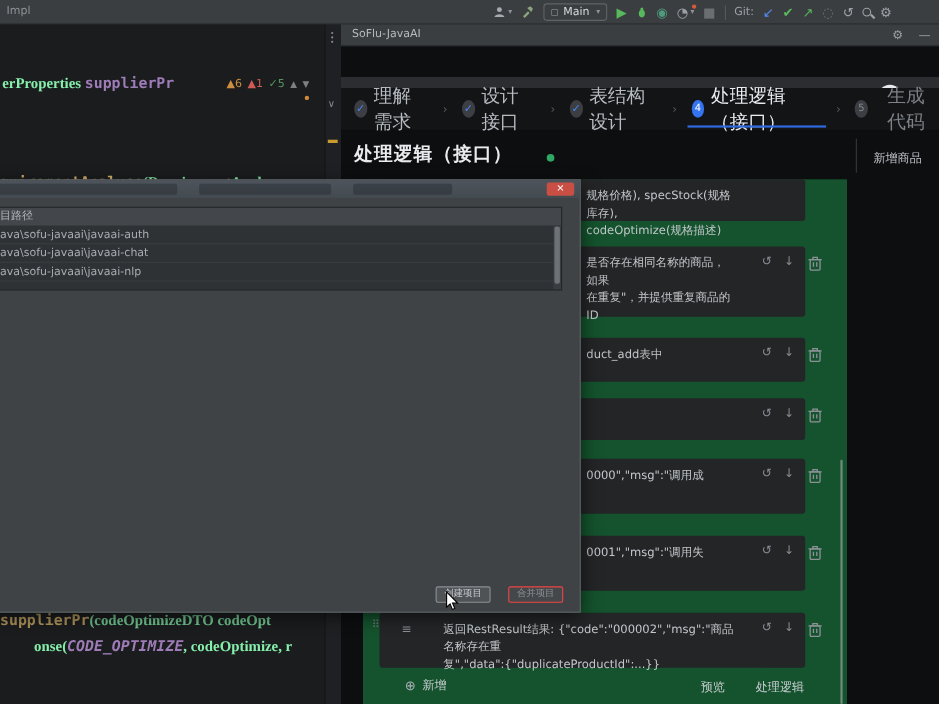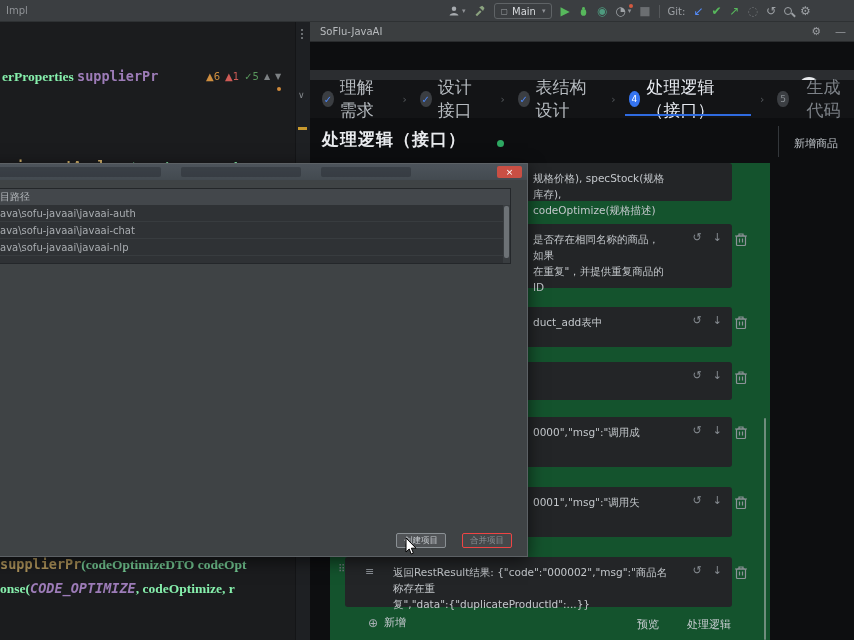--- a/index.html
+++ b/index.html
@@ -180,21 +180,21 @@
     <span class="insp-nav">▲</span>
     <span class="insp-nav">▼</span>
   </div>
   <div class="abs" id="insp-dot"></div>
   <div class="abs code" style="left:0; top:136px;">
     <span class="c-method">quirementAnalyse</span><span class="c-plain">(RequirementAnalyse</span>
   </div>
   <div class="abs code" style="left:0; top:534px; opacity:.8;">
     <span class="c-method">supplierPr</span><span class="c-plain">(codeOptimizeDTO codeOpt</span>
   </div>
-  <div class="abs code" style="left:0; top:558px;">
+  <div class="abs code" style="left:0; top:558px;padding-left:31px;">
     <span class="c-plain">onse(</span><span class="c-const">CODE_OPTIMIZE</span><span class="c-plain">, </span><span class="c-plain">codeOptimize</span><span class="c-plain">, r</span>
   </div>
 </div>
 
 <div class="abs" id="splitter">
   <div class="abs" id="splitter-handle"></div>
   <span class="abs" id="gutter-chevron">∨</span>
   <div class="abs" id="gutter-mark"></div>
 </div>
 
@@ -355,21 +355,21 @@
     <span class="trash-button" style="top:332px;">
       <svg width="14" height="15" viewBox="0 0 14 15" fill="none" stroke="#8d9298" stroke-width="1.2">
           <rect x="2.5" y="4" width="9" height="9.5" rx="1"></rect>
           <path d="M1 4h12M5 4V2h4v2M5.5 6.5v4M8.5 6.5v4"></path>
         </svg>
     </span>
 
     <div class="logic-card" style="top:394px; height:50px;">
       <span class="drag-dots">⠿</span>
       <span class="card-lead-icon">≡</span>
-      <div class="card-text" style="padding-left:48px;">
+      <div class="card-text" style="padding-left:20px;margin-left:38px;">
         <div>返回RestResult结果: {"code":"000002","msg":"商品名称存在重</div>
         <div>复","data":{"duplicateProductId":...}}</div>
       </div>
       <div class="card-tools">
         <span>↺</span>
         <span>↓</span>
       </div>
     </div>
     <span class="trash-button" style="top:402px;">
       <svg width="14" height="15" viewBox="0 0 14 15" fill="none" stroke="#8d9298" stroke-width="1.2">

